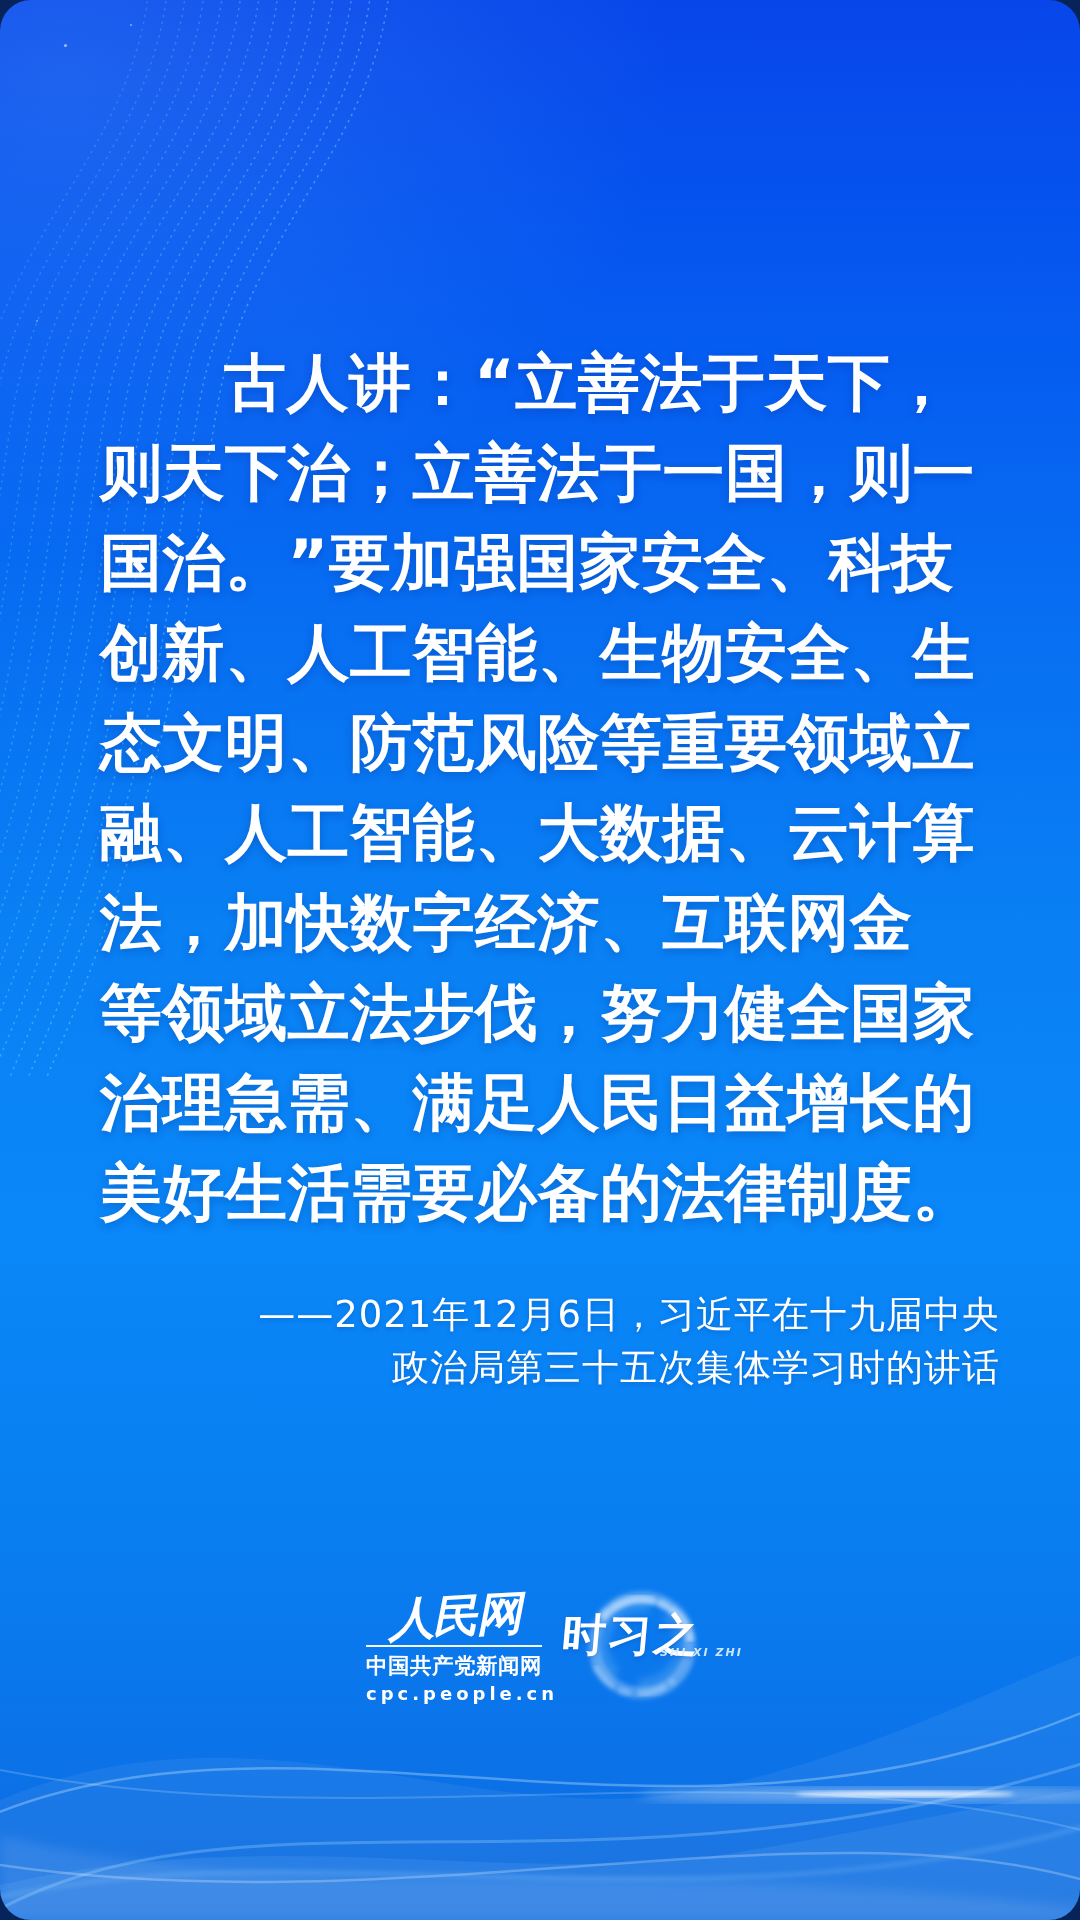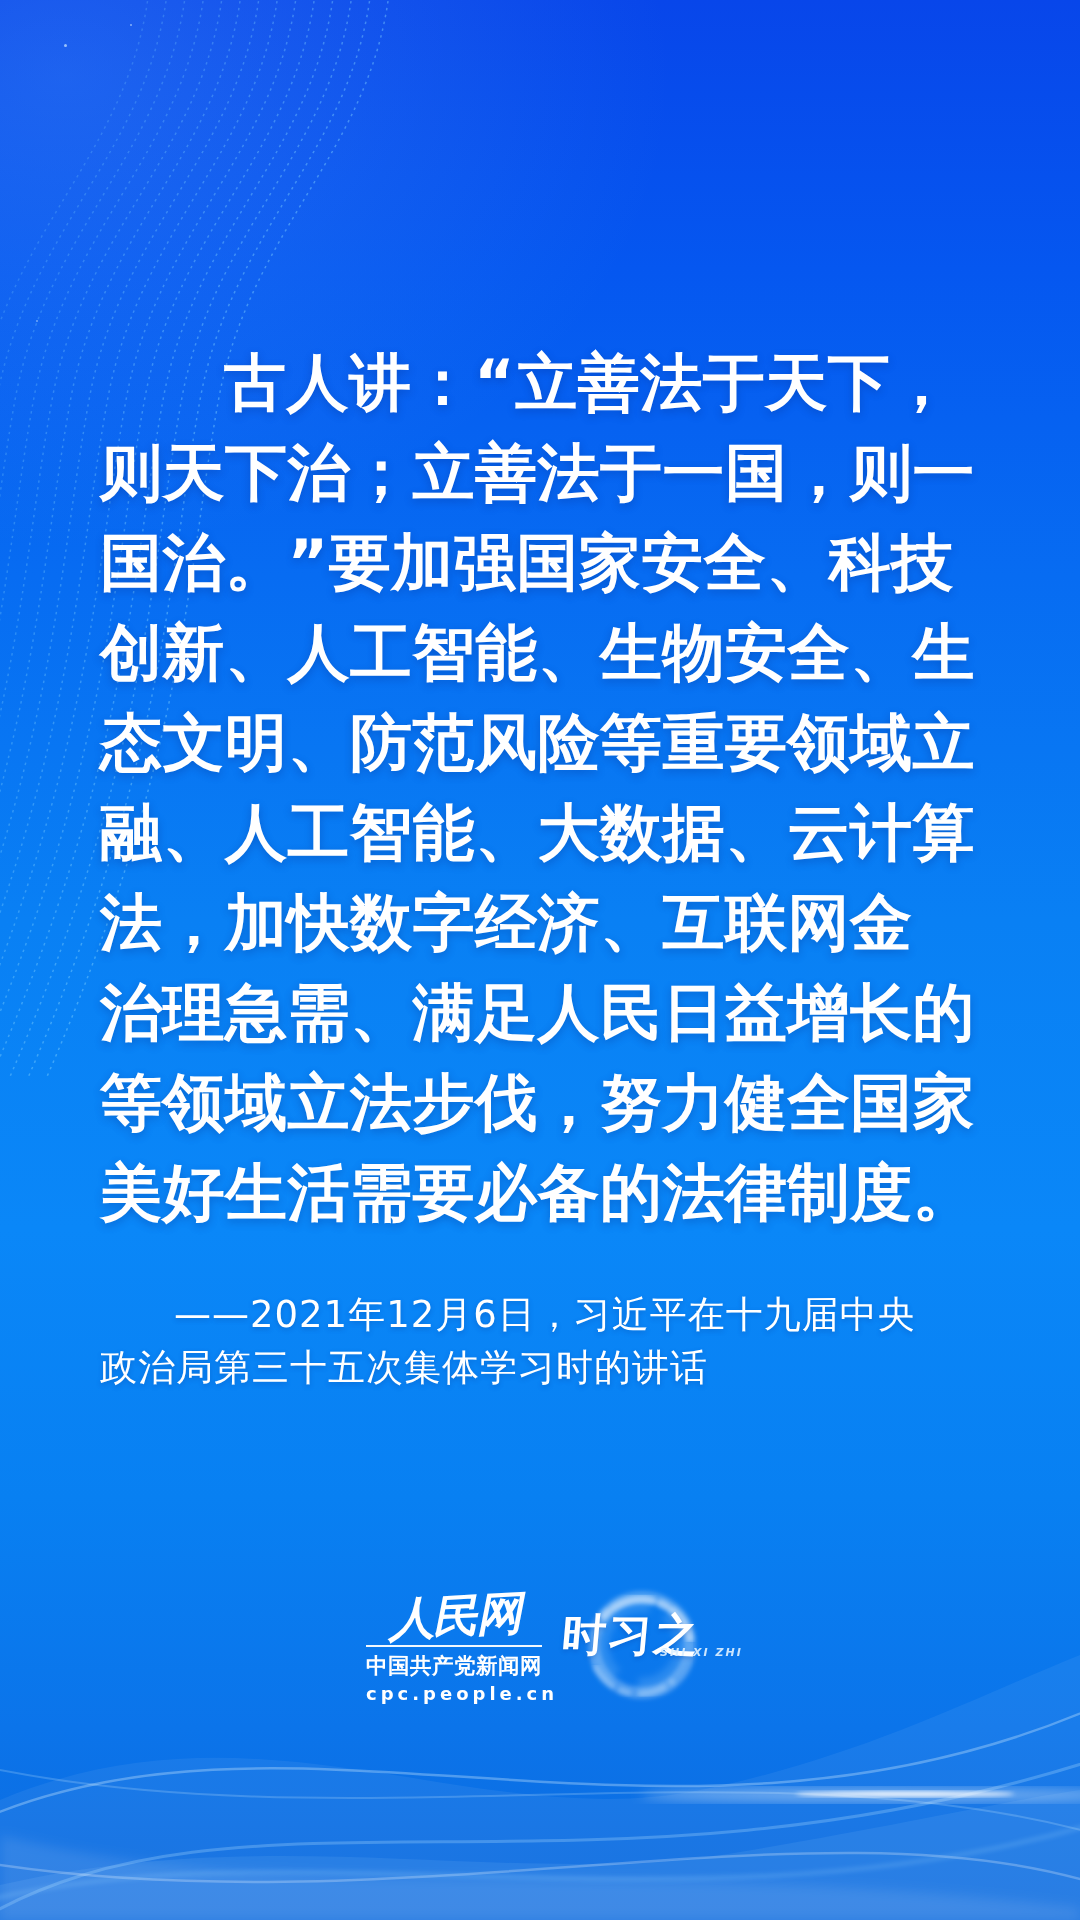--- a/index.html
+++ b/index.html
@@ -6,20 +6,21 @@
   .poster {
     position:relative;
     width:1080px; height:1920px;
     overflow:hidden;
     font-family:"DejaVu Sans","Liberation Sans",sans-serif;
     background:
       radial-gradient(ellipse 980px 760px at 6% 4%, rgba(120,195,255,0.20), rgba(120,195,255,0) 62%),
       linear-gradient(180deg,
         #0846ea 0%, #0557f0 14%, #076cf2 30%, #0980f4 48%,
         #0a87f8 64%, #0880f2 78%, #0b74ea 90%, #0d6ade 100%);
+    border-radius: 31px;
   }
   svg.curves {
     position:absolute; left:0; top:0;
     width:620px; height:1300px;
     pointer-events:none;
   }
   svg.waves {
     position:absolute; left:0; bottom:0;
     width:1080px; height:430px;
     pointer-events:none;
@@ -32,20 +33,21 @@
     letter-spacing:0.5px;
   }
   .quote p { margin:0; white-space:nowrap; }
   .quote p:first-child { text-indent:2em; }
   .attribution {
     position:absolute; left:100px; top:1288px; width:900px;
     color:#ffffff;
     font-size:37px; line-height:53px; font-weight:400;
     text-shadow:0 2px 5px rgba(0,45,140,0.28);
     letter-spacing:1px;
+    text-align:right;
   }
   .attribution p { margin:0; white-space:nowrap; }
   .attribution p:first-child { text-indent:2em; }
   .footer { position:absolute; left:0; top:0; width:1080px; height:1920px; pointer-events:none; }
   .pd-logo {
     position:absolute; left:366px; top:1588px; width:176px;
     color:#ffffff; text-align:center;
   }
   .pd-script {
     font-family:"DejaVu Serif","Liberation Serif",serif;
@@ -107,22 +109,22 @@
   <span class="star" style="left:36px;top:320px;width:2px;height:2px;opacity:.5"></span>
 
   <div class="quote">
     <p>古人讲：“立善法于天下，</p>
     <p>则天下治；立善法于一国，则一</p>
     <p>国治。”要加强国家安全、科技</p>
     <p>创新、人工智能、生物安全、生</p>
     <p>态文明、防范风险等重要领域立</p>
     <p>融、人工智能、大数据、云计算</p>
     <p>法，加快数字经济、互联网金</p>
+    <p>等领域立法步伐，努力健全国家</p>
     <p>治理急需、满足人民日益增长的</p>
-    <p>等领域立法步伐，努力健全国家</p>
     <p>美好生活需要必备的法律制度。</p>
   </div>
 
   <div class="attribution">
     <p>——2021年12月6日，习近平在十九届中央</p>
     <p>政治局第三十五次集体学习时的讲话</p>
   </div>
 
   <div class="footer">
 

